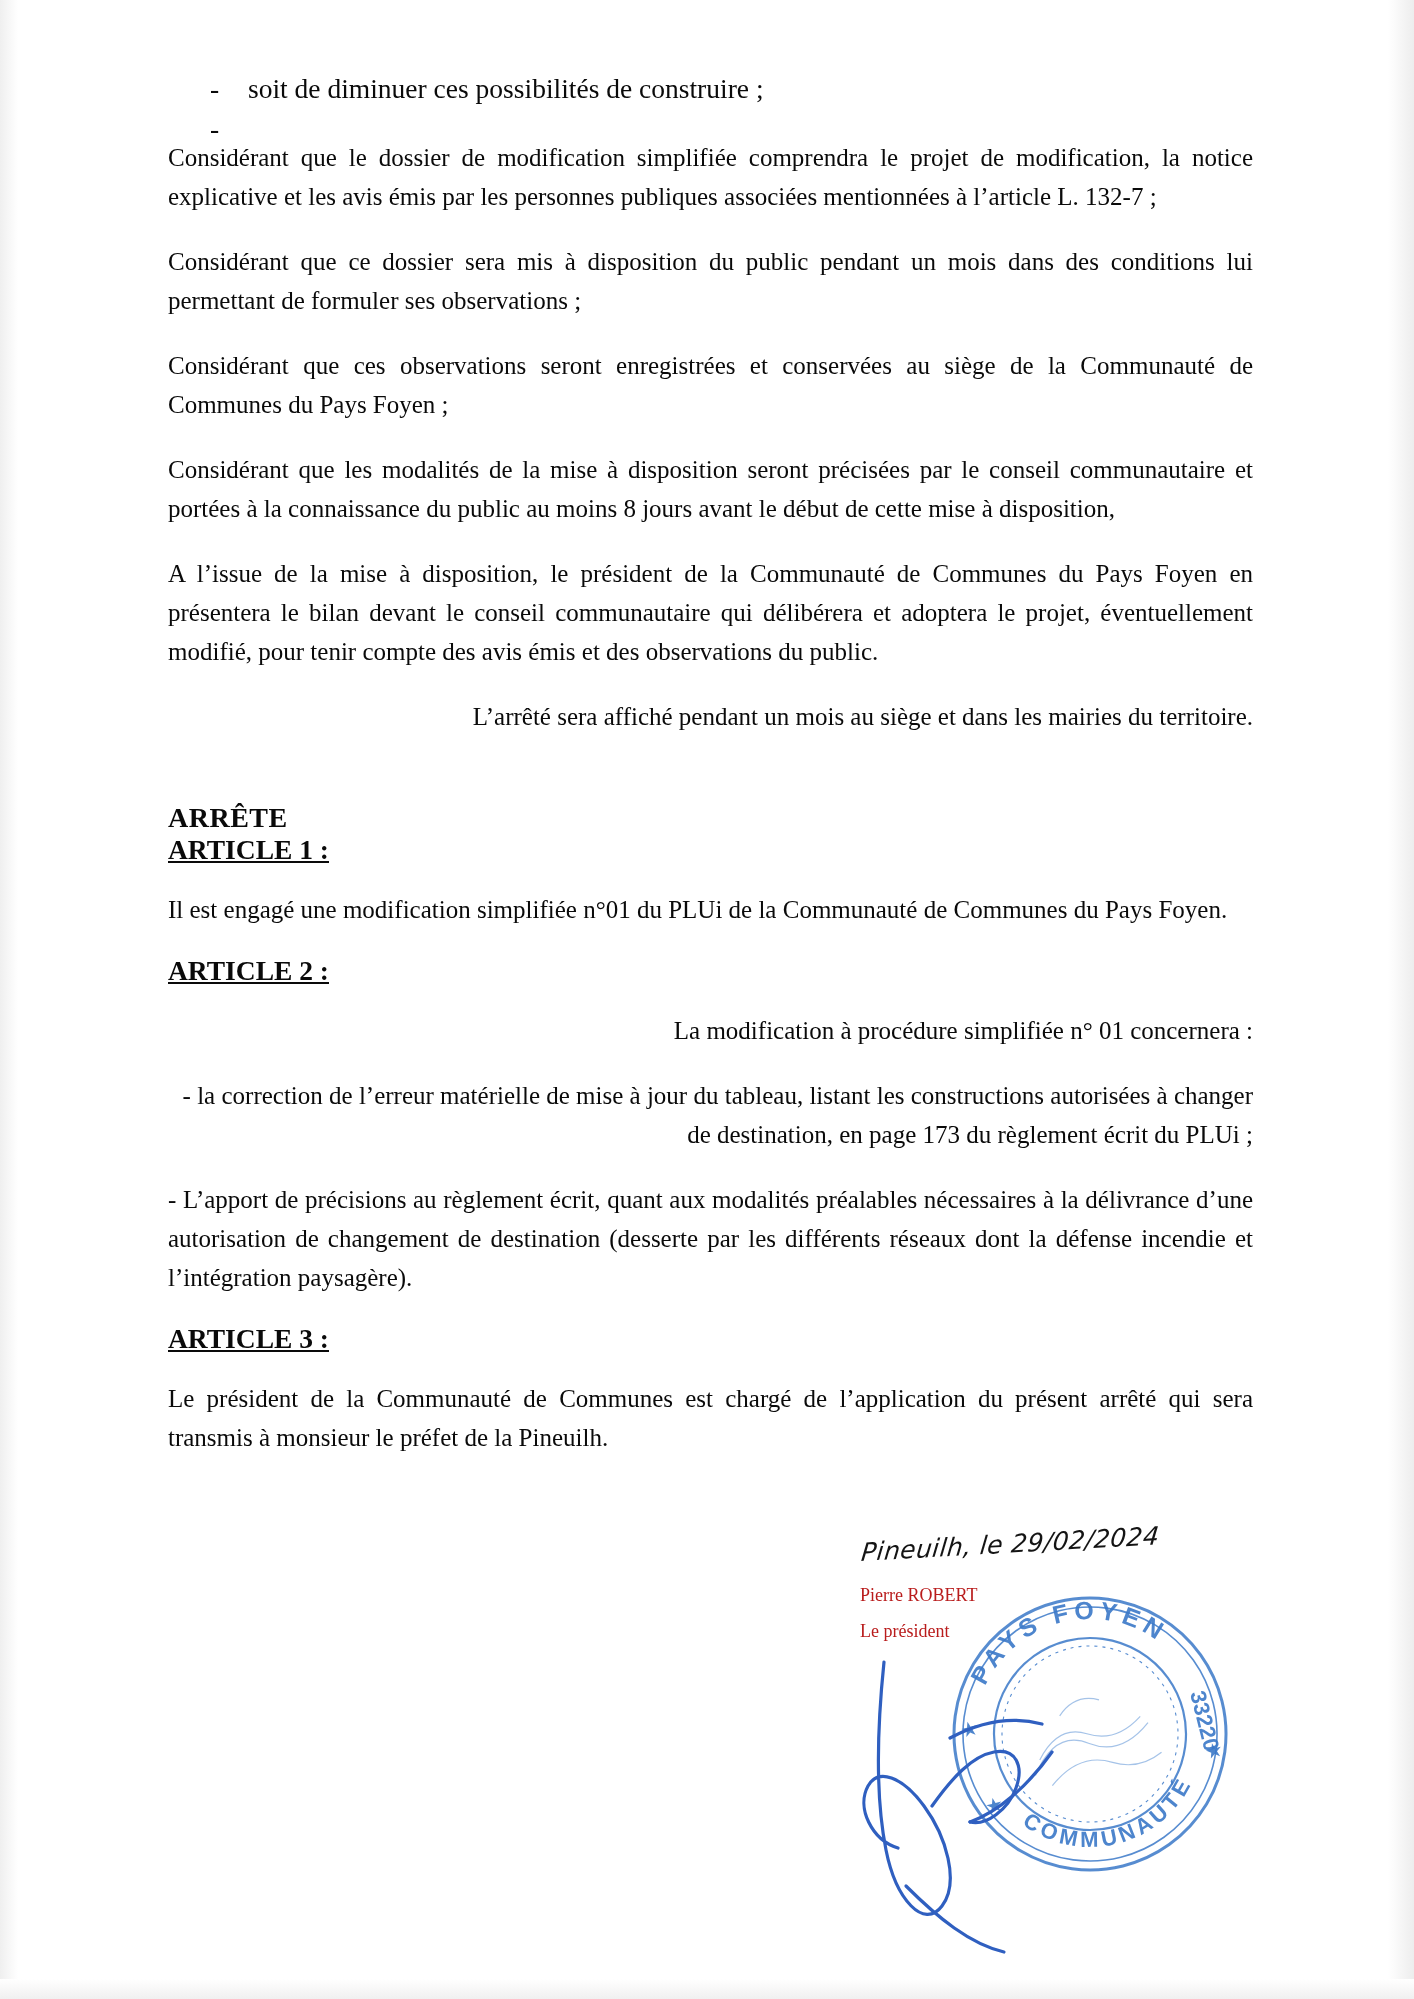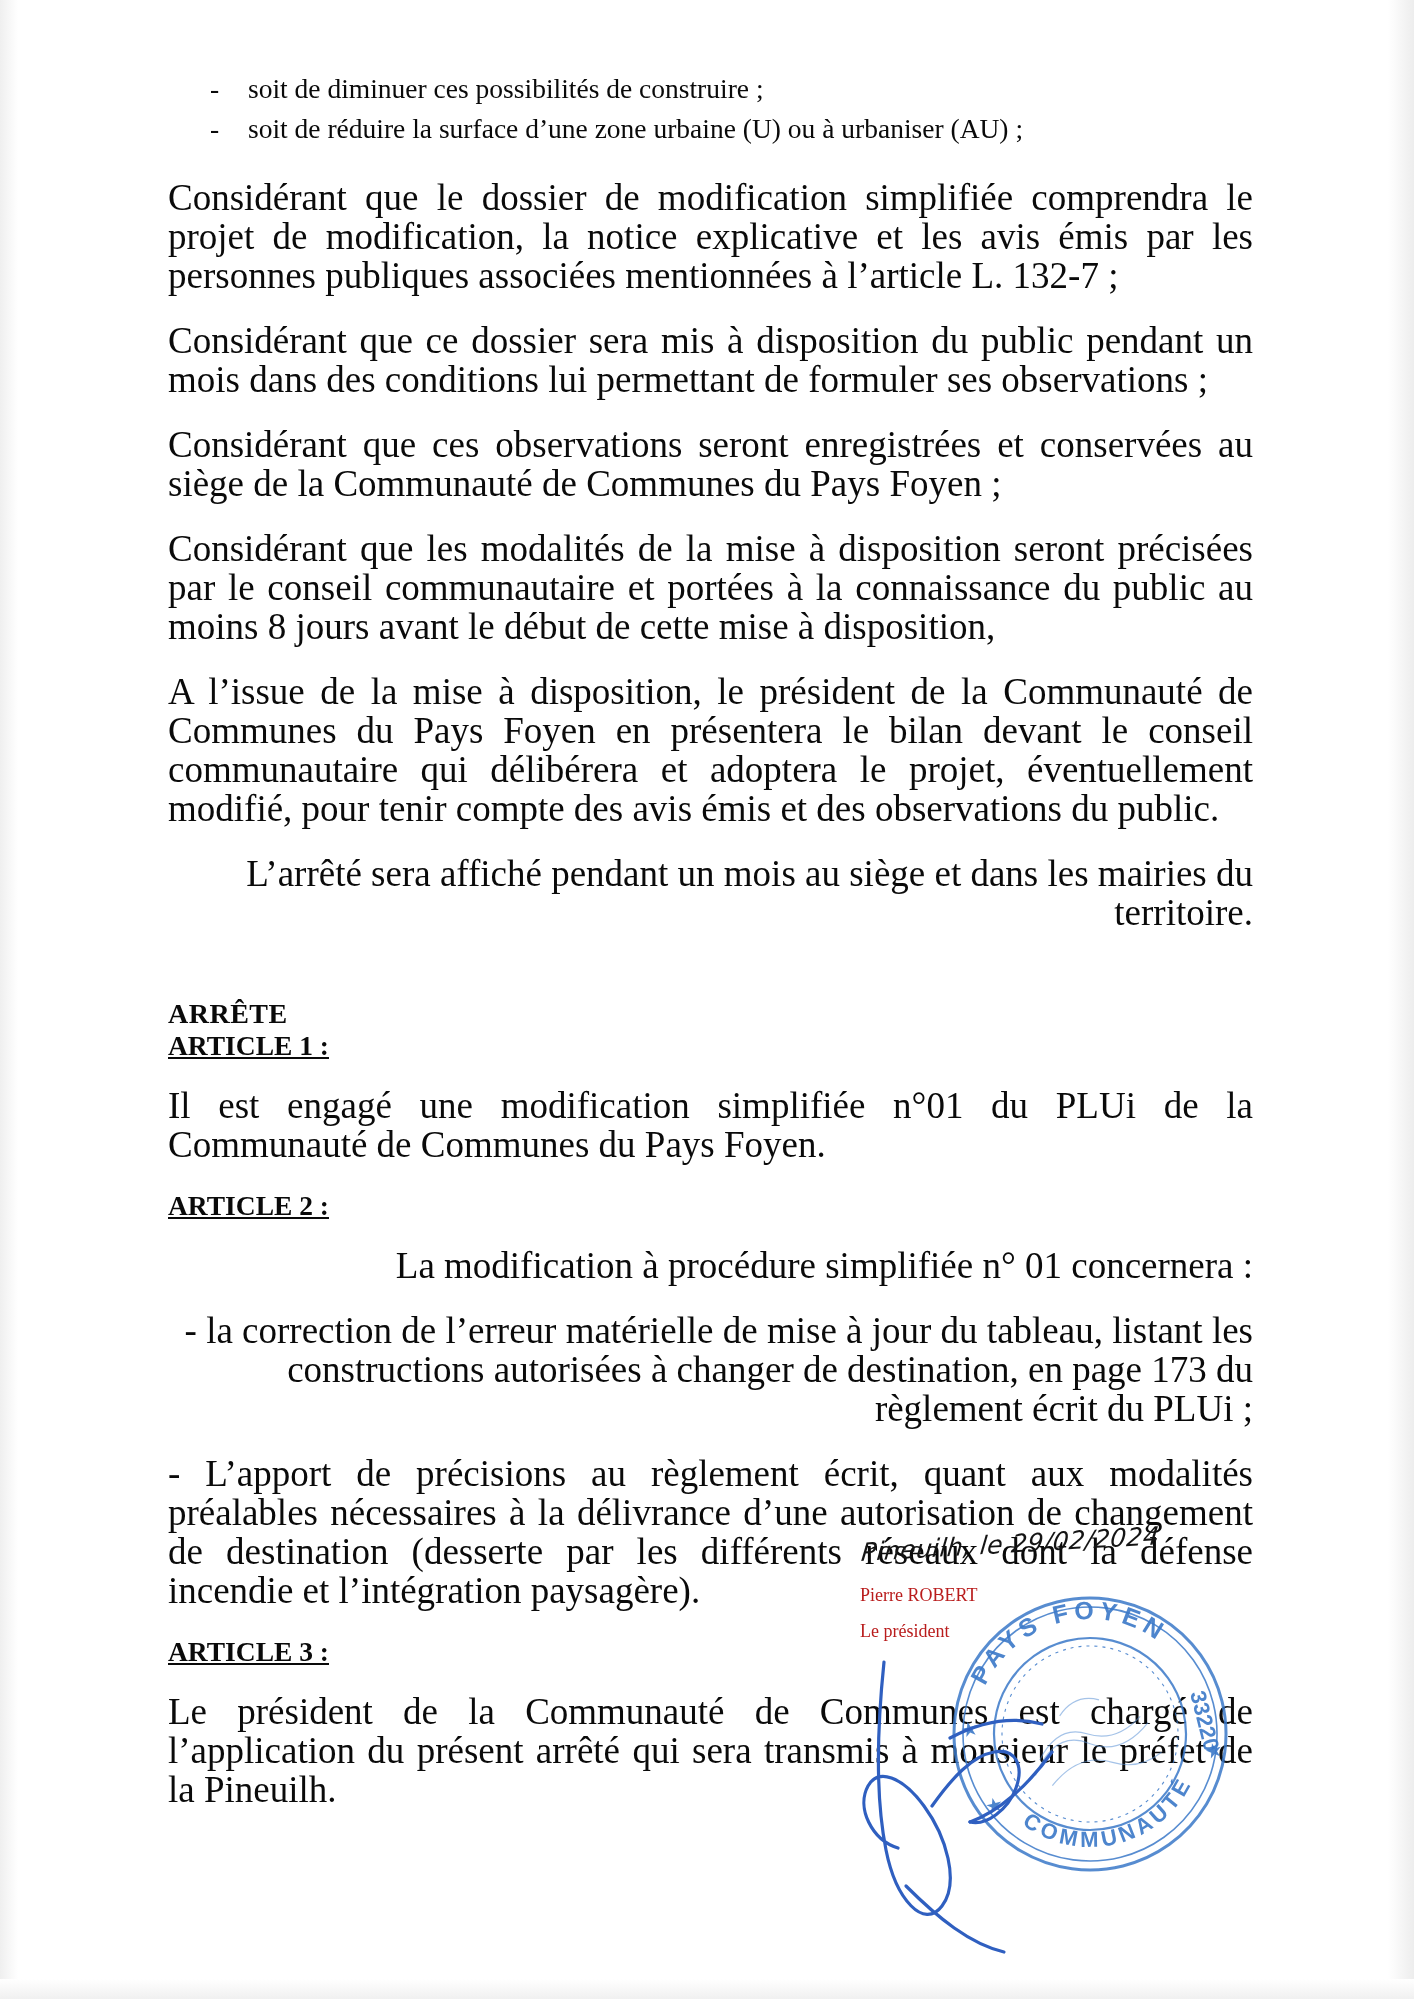--- a/index.html
+++ b/index.html
@@ -60,21 +60,21 @@
     padding-left: 80px;
     margin-bottom: 2px;
   }
   ul.dash-list li .dash {
     position: absolute;
     left: 42px;
     top: 0;
   }
 
   p.para {
-    font-size: 37px;
+    font-size: 25px;
     line-height: 39px;
     margin: 0 0 26px 0;
     text-align: justify;
     text-justify: inter-word;
   }
   p.para.nojust {
     text-align: right;
   }
   p.para.first-block {
     margin-top: 30px;
@@ -152,21 +152,20 @@
 
   <div id="content">
 
     <ul class="dash-list">
       <li>
         <span class="dash">-</span>
         <span>soit de diminuer ces possibilités de construire ;</span>
       </li>
       <li>
         <span class="dash">-</span>
-        <span>soit de réduire la surface d’une zone urbaine (U) ou à urbaniser (AU) ;</span>
       </li>
     </ul>
 
     <p class="para first-block">Considérant que le dossier de modification simplifiée comprendra le projet de modification, la notice explicative et les avis émis par les personnes publiques associées mentionnées à l’article L. 132-7 ;</p>
     <p class="para">Considérant que ce dossier sera mis à disposition du public pendant un mois dans des conditions lui permettant de formuler ses observations ;</p>
     <p class="para">Considérant que ces observations seront enregistrées et conservées au siège de la Communauté de Communes du Pays Foyen ;</p>
     <p class="para">Considérant que les modalités de la mise à disposition seront précisées par le conseil communautaire et portées à la connaissance du public au moins 8 jours avant le début de cette mise à disposition,</p>
 
     <p class="para">A l’issue de la mise à disposition, le président de la Communauté de Communes du Pays Foyen en présentera le bilan devant le conseil communautaire qui délibérera et adoptera le projet, éventuellement modifié, pour tenir compte des avis émis et des observations du public.</p>
     <p class="para nojust">L’arrêté sera affiché pendant un mois au siège et dans les mairies du territoire.</p>

